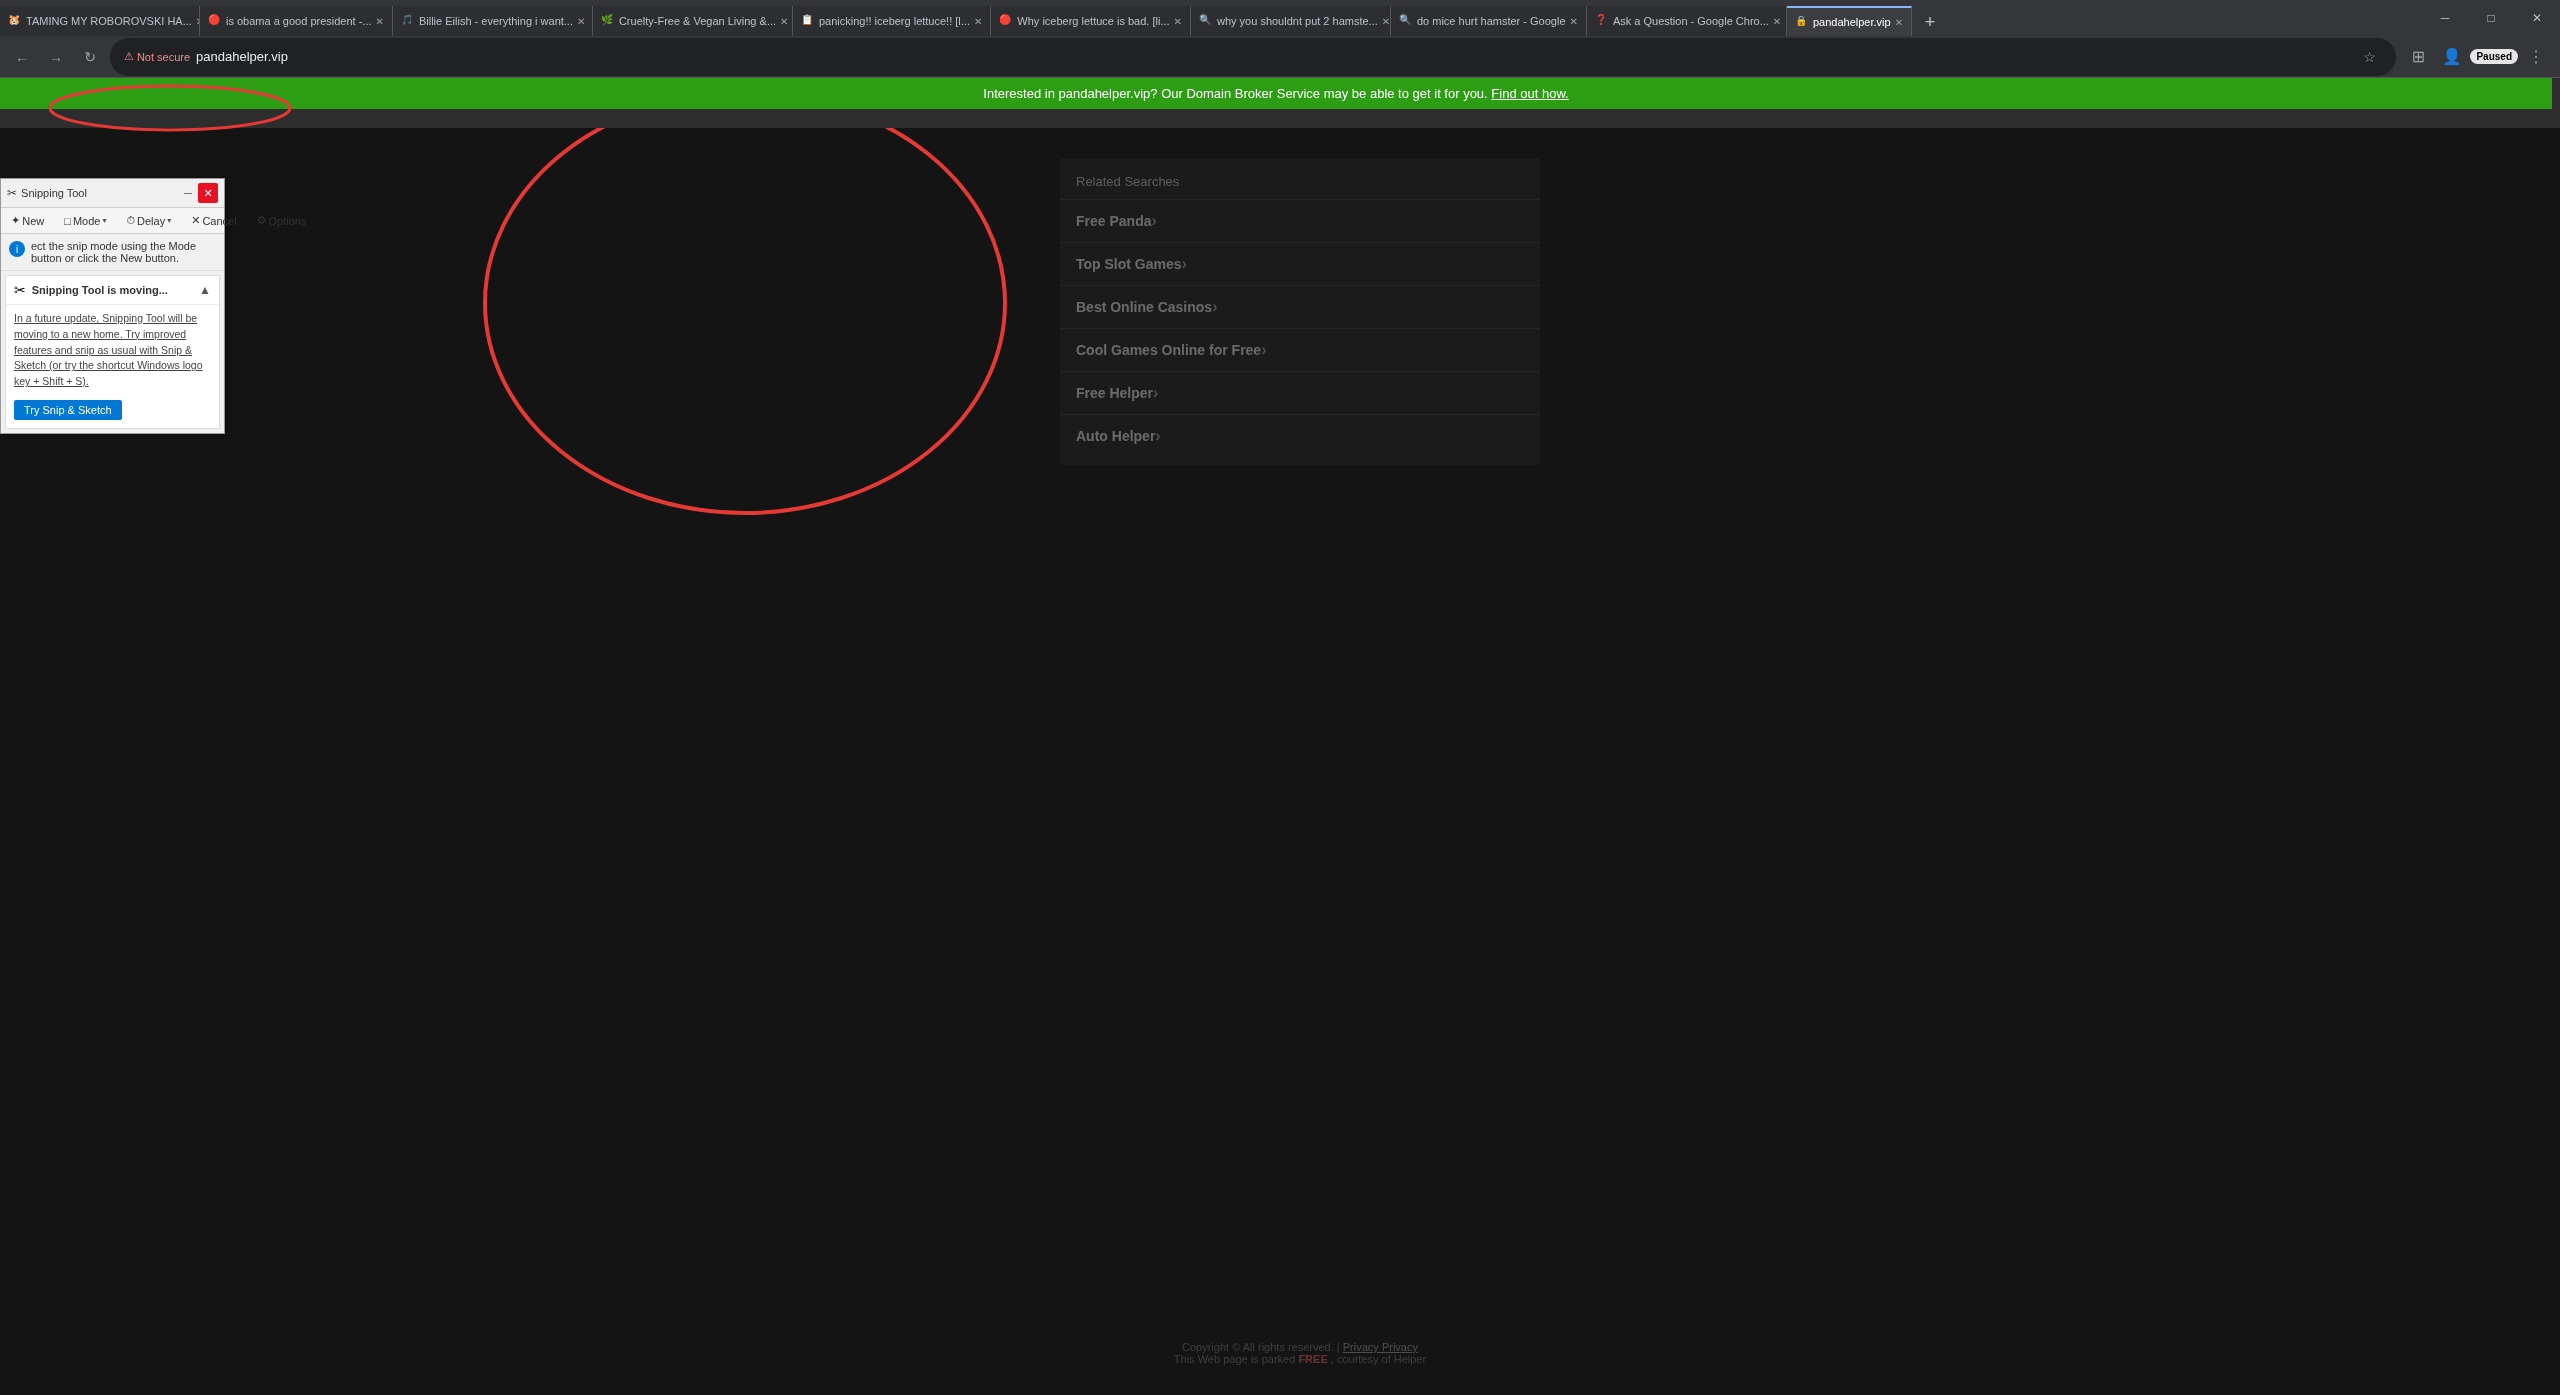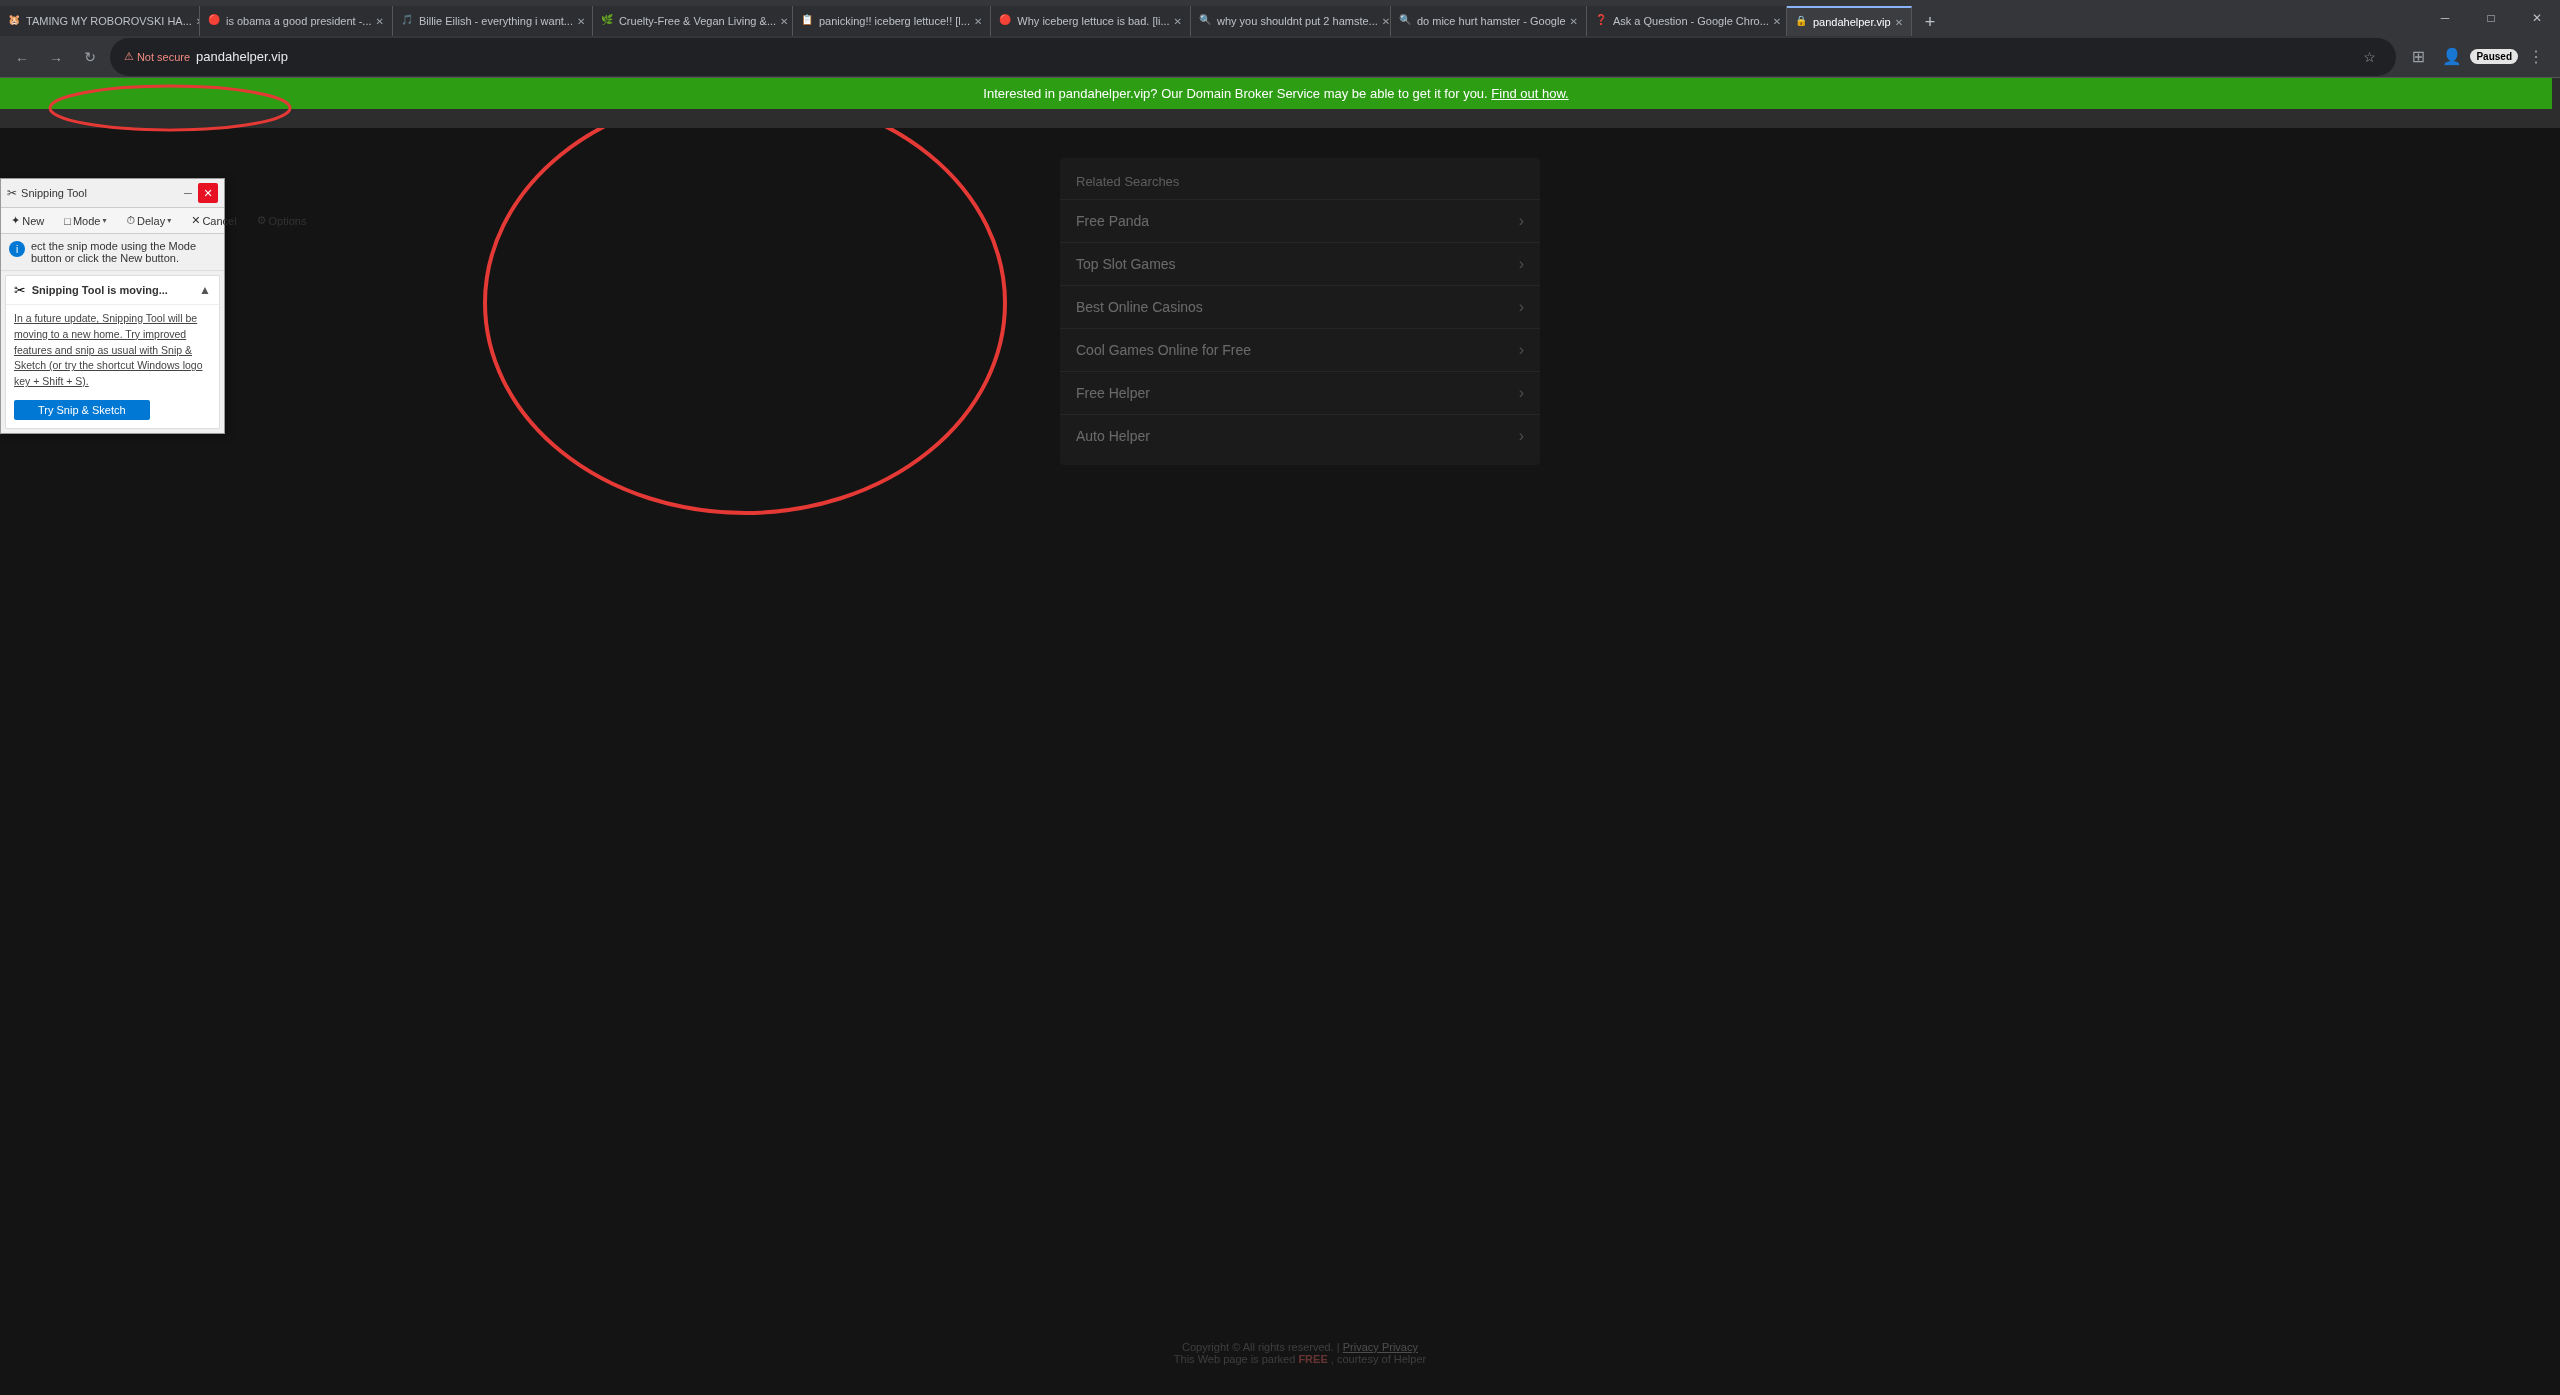--- a/index.html
+++ b/index.html
@@ -218,26 +218,26 @@
       height: fit-content;
     }
     .related-heading {
       font-size: 13px;
       color: #ccc;
       padding: 0 16px 10px;
     }
     .search-item {
       display: flex;
       align-items: center;
-      justify-content: space-between;
       padding: 12px 16px;
       border-top: 1px solid #555;
       color: #e8e8e8;
       font-size: 14px;
       cursor: pointer;
+      font-weight: bold;
     }
     .chevron {
       color: #aaa;
       font-size: 16px;
     }
 
     
     .page-footer {
       position: absolute;
       bottom: 30px;
@@ -363,21 +363,21 @@
       font-size: 10.5px;
       color: #444;
       line-height: 1.5;
       text-decoration: underline;
     }
     .try-btn {
       display: inline-block;
       background: #0078d4;
       color: #fff;
       font-size: 11px;
-      padding: 4px 24px;
+      padding: 4px 10px;
       border-radius: 2px;
       margin: 4px 8px 8px;
       cursor: pointer;
     }
 
     
     .screen-overlay {
       position: absolute;
       top: 128px;
       left: 0; right: 0; bottom: 0;

